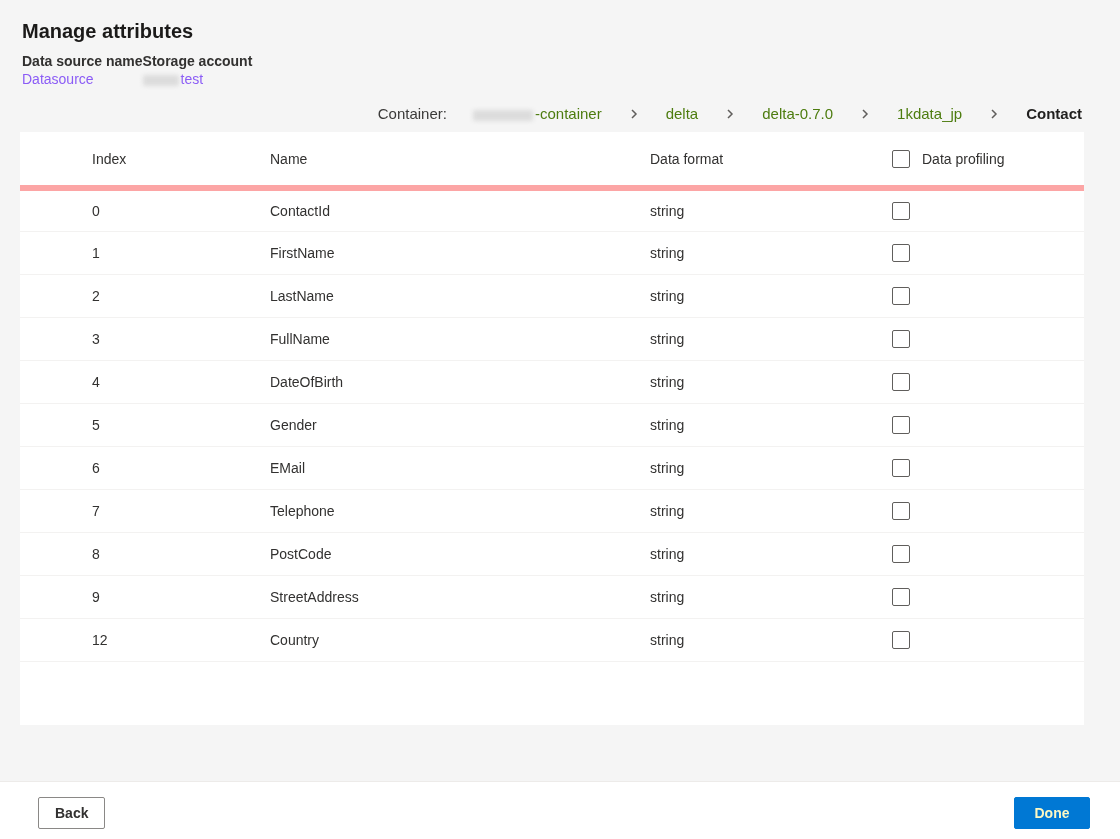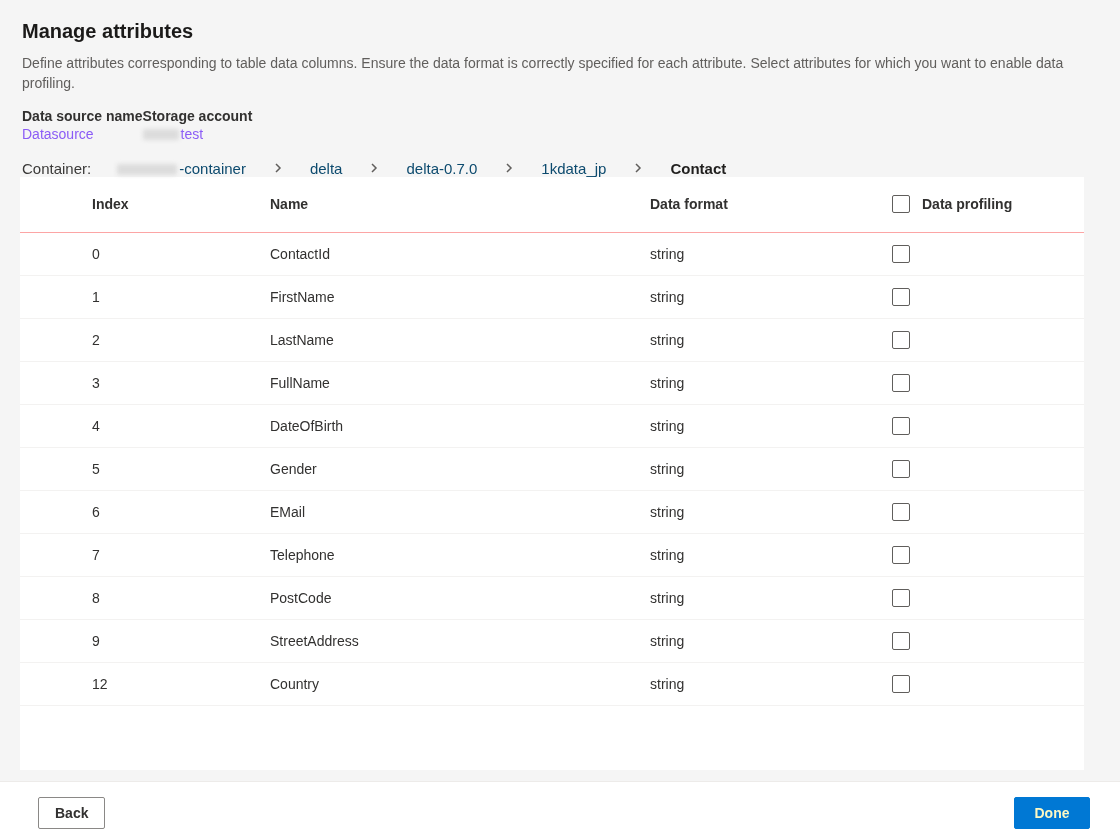--- a/index.html
+++ b/index.html
@@ -61,23 +61,25 @@
       margin-right: 2px;
     }
 
     .breadcrumb {
       display: flex;
       align-items: center;
       flex-wrap: wrap;
       gap: 26px;
       font-size: 15px;
       color: #605e5c;
+      margin-bottom: 10px;
+      justify-content: flex-end;
     }
     .breadcrumb .bc-label { color: #3b3a39; }
-    .breadcrumb .bc-item { color: #0c4a6e; cursor: pointer; }
+    .breadcrumb .bc-item { color: #4d7c0f; cursor: pointer; }
     .breadcrumb .bc-item.current { font-weight: 600; color: #201f1e; cursor: default; }
     .chev {
       width: 12px; height: 12px;
       display: inline-flex; align-items: center; justify-content: center;
     }
     .chev svg { width: 10px; height: 10px; }
     .chev path { stroke: #605e5c; stroke-width: 1.5; fill: none; }
 
     .table-wrap {
       background: #ffffff;
@@ -94,24 +96,24 @@
     }
 
     table.attrs th, table.attrs td {
       text-align: left;
       padding: 0;
       vertical-align: middle;
     }
 
     table.attrs thead th {
       height: 56px;
-      font-weight: 700;
+      font-weight: 400;
       color: #323130;
       font-size: 14px;
-      border-bottom: 1px solid #fca5a5;
+      border-bottom: 6px solid #fca5a5;
       background: #ffffff;
     }
 
     table.attrs tbody tr {
       height: 43px;
     }
     table.attrs tbody td {
       border-bottom: 1px solid #f3f2f1;
       color: #323130;
       font-size: 14px;
@@ -175,21 +177,20 @@
     }
   </style>
 </head>
 <body>
 
 <div class="page">
 
   <div class="content-area">
 
     <h1 class="page-title">Manage attributes</h1>
-    <p class="page-desc">Define attributes corresponding to table data columns. Ensure the data format is correctly specified for each attribute. Select attributes for which you want to enable data profiling.</p>
 
     <div class="meta-row">
       <div class="meta-col">
         <span class="meta-label">Data source name</span>
         <span class="meta-value">Datasource</span>
       </div>
       <div class="meta-col">
         <span class="meta-label">Storage account</span>
         <span class="meta-value">
           <span class="obscured"></span><span>test</span>

